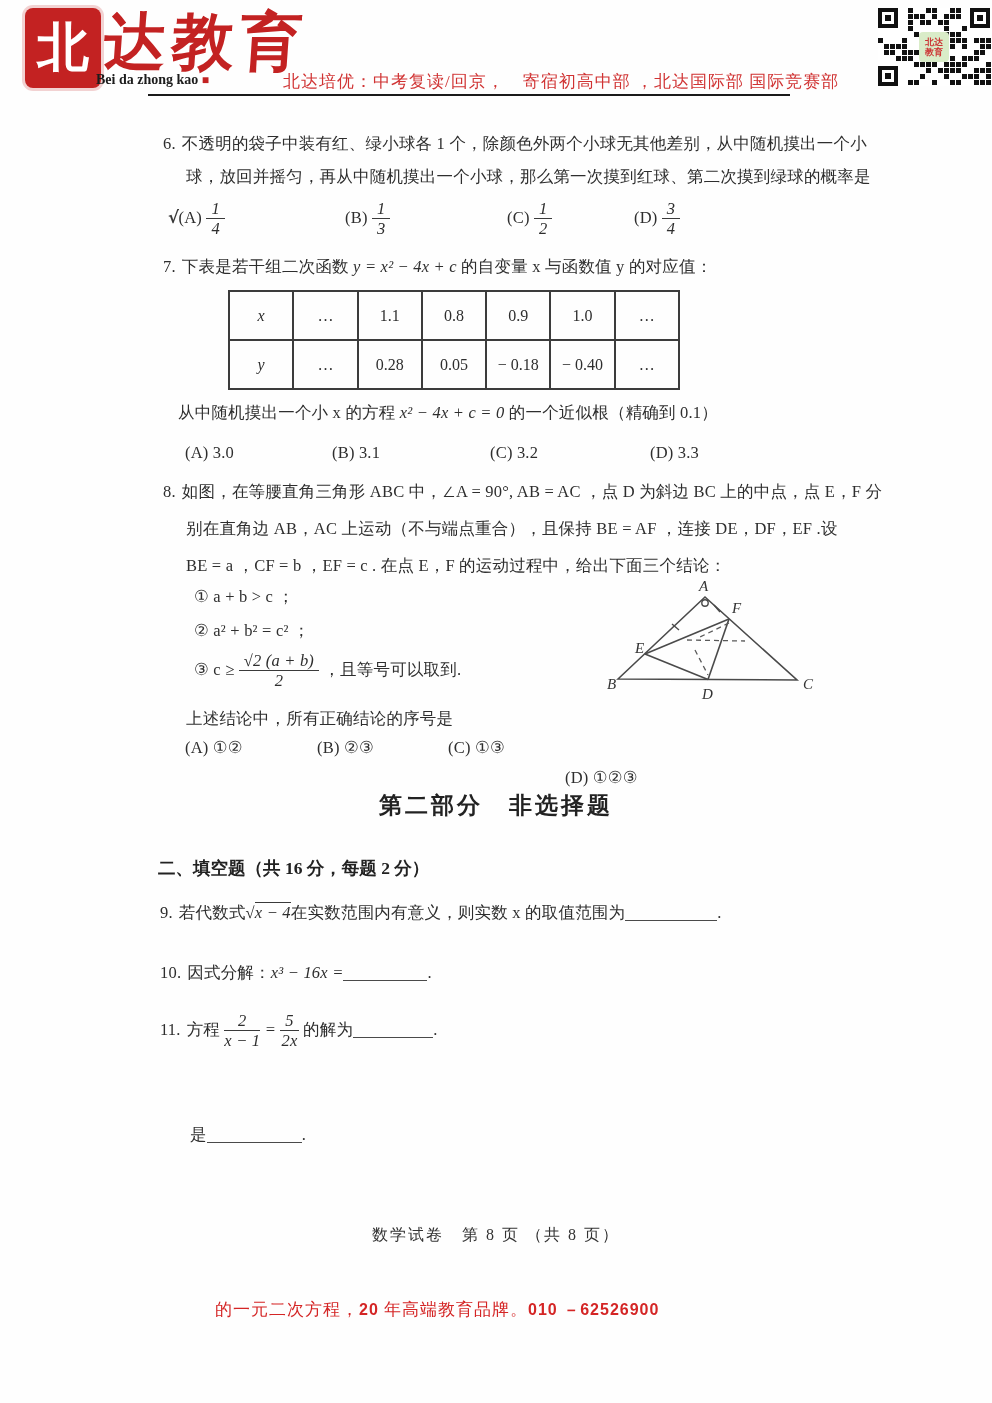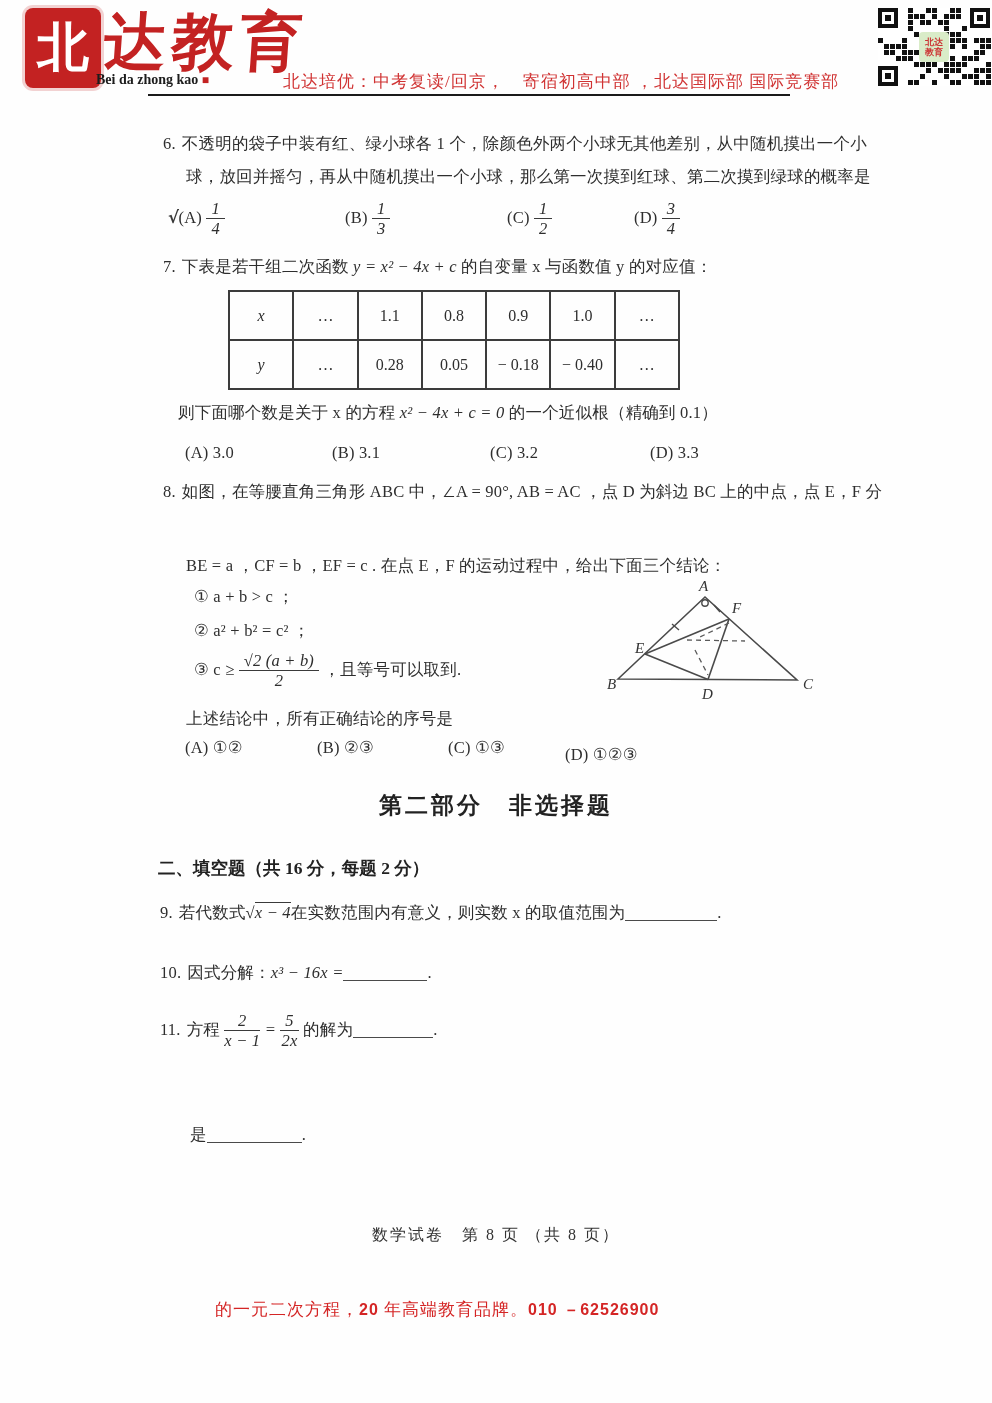--- a/index.html
+++ b/index.html
@@ -219,30 +219,31 @@
       <td>0.28</td>
       <td>0.05</td>
       <td>− 0.18</td>
       <td>− 0.40</td>
       <td>…</td>
     </tr>
   </tbody>
     </table>
 
   <div class="abs t" style="left:178px;top:402px">
-    <span>则下面哪个数是关于 x 的方程 </span><span class="mi">x² − 4x + c = 0</span><span> 的一个近似根（精确到 0.1）</span>
+    <span>从中随机摸出一个小 x 的方程 </span><span class="mi">x² − 4x + c = 0</span><span> 的一个近似根（精确到 0.1）</span>
   </div>
   <div class="abs t" style="left:185px;top:443px">(A) 3.0</div>
   <div class="abs t" style="left:332px;top:443px">(B) 3.1</div>
   <div class="abs t" style="left:490px;top:443px">(C) 3.2</div>
   <div class="abs t" style="left:650px;top:443px">(D) 3.3</div>
 
   <div class="abs t" style="left:163px;top:481px">
     <span class="qnum">8.</span><span>如图，在等腰直角三角形 ABC 中，∠A = 90°, AB = AC ，点 D 为斜边 BC 上的中点，点 E，F 分</span>
   </div>
+  <div class="abs t" style="left:186px;top:518px">别在直角边 AB，AC 上运动（不与端点重合），且保持 BE = AF ，连接 DE，DF，EF .设</div>
   <div class="abs t" style="left:186px;top:555px">BE = a ，CF = b ，EF = c . 在点 E，F 的运动过程中，给出下面三个结论：</div>
 
   <div class="abs t" style="left:194px;top:586px">① a + b &gt; c ；</div>
   <div class="abs t" style="left:194px;top:620px">② a² + b² = c² ；</div>
   <div class="abs t" style="left:194px;top:652px">
     <span>③  c ≥</span>
     <span class="frac"><span class="fn">√2 (a + b)</span><span class="fd">2</span></span>
     <span>，且等号可以取到.</span>
   </div>
 
@@ -268,21 +269,21 @@
     <text x="40" y="78">E</text>
     <text x="12" y="114">B</text>
     <text x="208" y="114">C</text>
     <text x="107" y="124">D</text>
   </svg>
 
   <div class="abs t" style="left:186px;top:708px">上述结论中，所有正确结论的序号是</div>
   <div class="abs t" style="left:185px;top:738px">(A) ①②</div>
   <div class="abs t" style="left:317px;top:738px">(B) ②③</div>
   <div class="abs t" style="left:448px;top:738px">(C) ①③</div>
-  <div class="abs t" style="left:565px;top:745px">(D) ①②③</div>
+  <div class="abs t" style="left:565px;top:768px">(D) ①②③</div>
 
   <div class="abs part-title">第二部分　非选择题</div>
   <div class="abs sec-title">二、填空题（共 16 分，每题 2 分）</div>
 
   <div class="abs t" style="left:160px;top:902px">
     <span class="qnum">9.</span><span>若代数式</span><span class="mi">√</span><span class="overline-rad">x − 4</span><span>在实数范围内有意义，则实数 x 的取值范围为</span><span class="blank" style="width:92px"></span><span>.</span>
   </div>
 
   <div class="abs t" style="left:160px;top:962px">
     <span class="qnum">10.</span><span>因式分解：</span><span class="mi">x³ − 16x =</span><span class="blank" style="width:84px"></span><span>.</span>

